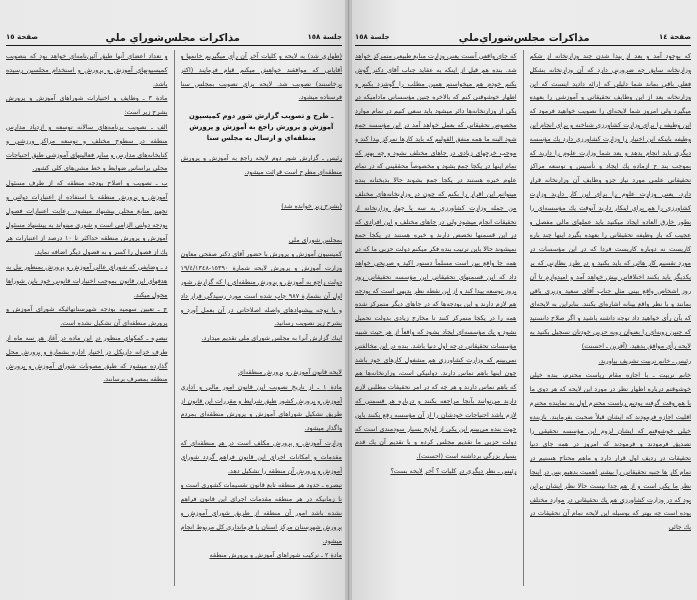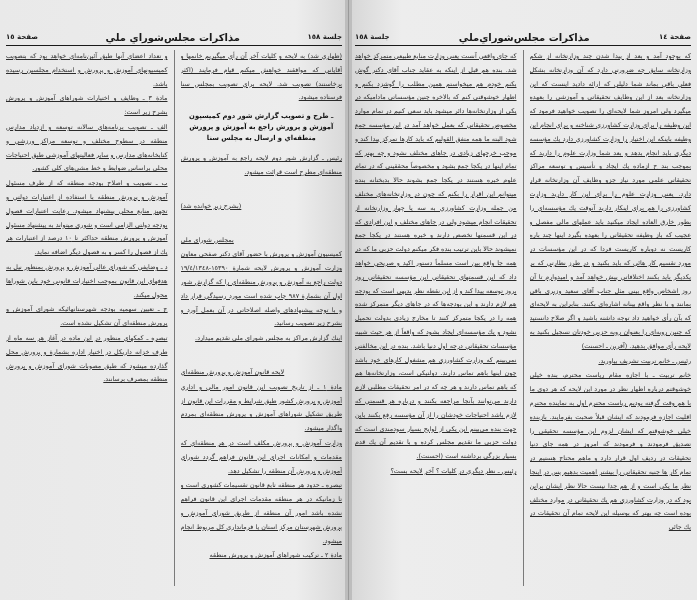--- a/index.html
+++ b/index.html
@@ -41,21 +41,21 @@
     .col {
       flex: 1; direction: rtl; text-align: justify;
       font-size: 6.4px; line-height: 13.8px; color: #2b2b2b;
       overflow: hidden;
     }
     .col p { margin: 0 0 1px 0; text-decoration: underline; }
     .col .section-title {
       text-align: center; font-weight: bold; font-size: 6.8px; line-height: 11px;
       margin: 6px 0 8px 0; color: #111;
     }
-    .col .centered { text-align: left; margin-top: 20px; }
+    .col .centered { text-align: right; margin-top: 20px; }
     .col-divider { width: 1px; background: #7a7a7a; }
     .shade-strip {
       position: absolute; top: 0; bottom: 0; width: 3px; background: #bdbdbd;
     }
   </style>
 </head>
 <body>
 
 <div class="spread">
 
@@ -69,21 +69,21 @@
 
     <div class="columns">
 
       <div class="col">
         <p>(ظهاري شد) به لايحه و كليات آخر آن رأي ميگيريم خانمها و آقاياني كه موافقند خواهش ميكنم قيام فرمايند (اكثر برخاستند) تصويب شد. لايحه براي تصويب بمجلس سنا فرستاده ميشود.</p>
         <div class="section-title">ـ طرح و تصويب گزارش شور دوم كميسيون آموزش و پرورش راجع به آموزش و پرورش منطقه‌اي و ارسال به مجلس سنا</div>
         <p>رئيس ـ گزارش شور دوم لايحه راجع به آموزش و پرورش منطقه‌اي مطرح است قرائت ميشود.</p>
         <p class="centered">(بشرح زير خوانده شد)</p>
         <p class="centered">بمجلس شوراي ملي</p>
         <p>كميسيون آموزش و پرورش با حضور آقاي دكتر صفحي معاون وزارت آموزش و پرورش لايحه شمارة ١٥٣٩٠-١٩/٤/١٣٤٨ دولت راجع به آموزش و پرورش منطقه‌اي را كه گزارش شور اول آن بشمارة ٩٨٧ چاپ شده است مورد رسيدگي قرار داد و با توجه پيشنهادهاي واصله اصلاحاتي در آن بعمل آورد و بشرح زير تصويب رسانيد.</p>
-        <p>اينك گزارش مراكز به مجلس شوراي ملي تقديم ميدارد.</p>
+        <p>اينك گزارش آنرا به مجلس شوراي ملي تقديم ميدارد.</p>
         <p class="centered">لايحه قانون آموزش و پرورش منطقه‌اي</p>
         <p>مادة ١ ـ از تاريخ تصويب اين قانون امور مالي و اداري آموزش و پرورش كشور طبق شرايط و مقررات اين قانون از طريق تشكيل شوراهاي آموزش و پرورش منطقه‌اي بمردم واگذار ميشود.</p>
         <p>وزارت آموزش و پرورش مكلف است در هر منطقه‌اي كه مقدمات و امكانات اجراي اين قانون فراهم گردد شوراي آموزش و پرورش آن منطقه را تشكيل دهد.</p>
         <p>تبصره ـ حدود هر منطقه تابع قانون تقسيمات كشوري است و تا زمانيكه در هر منطقه مقدمات اجراي اين قانون فراهم نشده باشد امور آن منطقه از طريق شوراي آموزش و پرورش شهرستان مركز استان يا فرمانداري كل مربوط انجام ميشود.</p>
         <p>مادة ٢ ـ تركيب شوراهاي آموزش و پرورش منطقه</p>
       </div>
       <div class="col-divider"></div>
 
       <div class="col">
         <p>و تعداد اعضاي آنها طبق آئين‌نامه‌اي خواهد بود كه بتصويب كميسيونهاي آموزش و پرورش و استخدام مجلسين رسيده باشد.</p>

